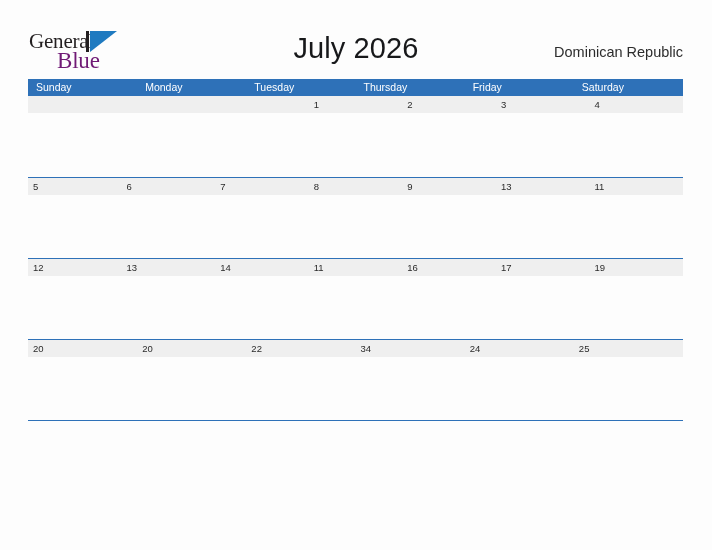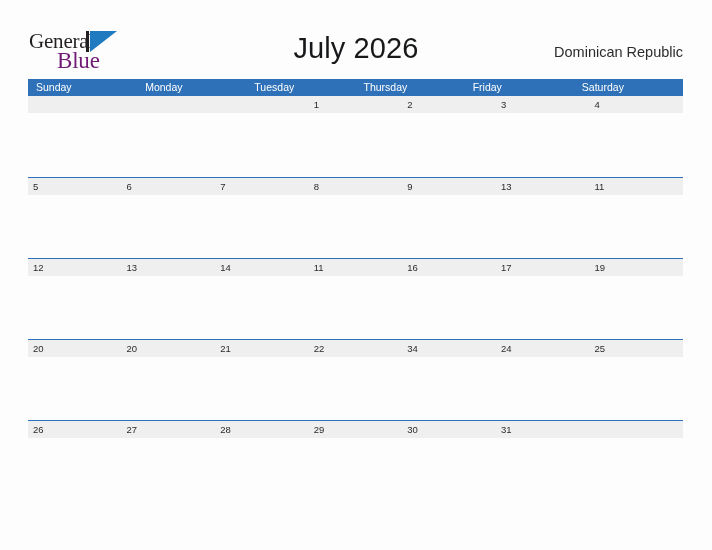--- a/index.html
+++ b/index.html
@@ -243,47 +243,37 @@
       <div class="day-body-cell"></div>
       <div class="day-body-cell"></div>
       <div class="day-body-cell"></div>
     </div>
   </div>
 
   <div class="week-row">
     <div class="day-band">
       <div class="day-cell">20</div>
       <div class="day-cell">20</div>
-      <div class="day-cell">21</div>
       <div class="day-cell">22</div>
       <div class="day-cell">34</div>
       <div class="day-cell">24</div>
       <div class="day-cell">25</div>
     </div>
     <div class="day-body">
       <div class="day-body-cell"></div>
       <div class="day-body-cell"></div>
       <div class="day-body-cell"></div>
       <div class="day-body-cell"></div>
       <div class="day-body-cell"></div>
       <div class="day-body-cell"></div>
       <div class="day-body-cell"></div>
     </div>
   </div>
 
   <div class="week-row">
-    <div class="day-band">
-      <div class="day-cell">26</div>
-      <div class="day-cell">27</div>
-      <div class="day-cell">28</div>
-      <div class="day-cell">29</div>
-      <div class="day-cell">30</div>
-      <div class="day-cell">31</div>
-      <div class="day-cell"></div>
-    </div>
     <div class="day-body">
       <div class="day-body-cell"></div>
       <div class="day-body-cell"></div>
       <div class="day-body-cell"></div>
       <div class="day-body-cell"></div>
       <div class="day-body-cell"></div>
       <div class="day-body-cell"></div>
       <div class="day-body-cell"></div>
     </div>
   </div>

